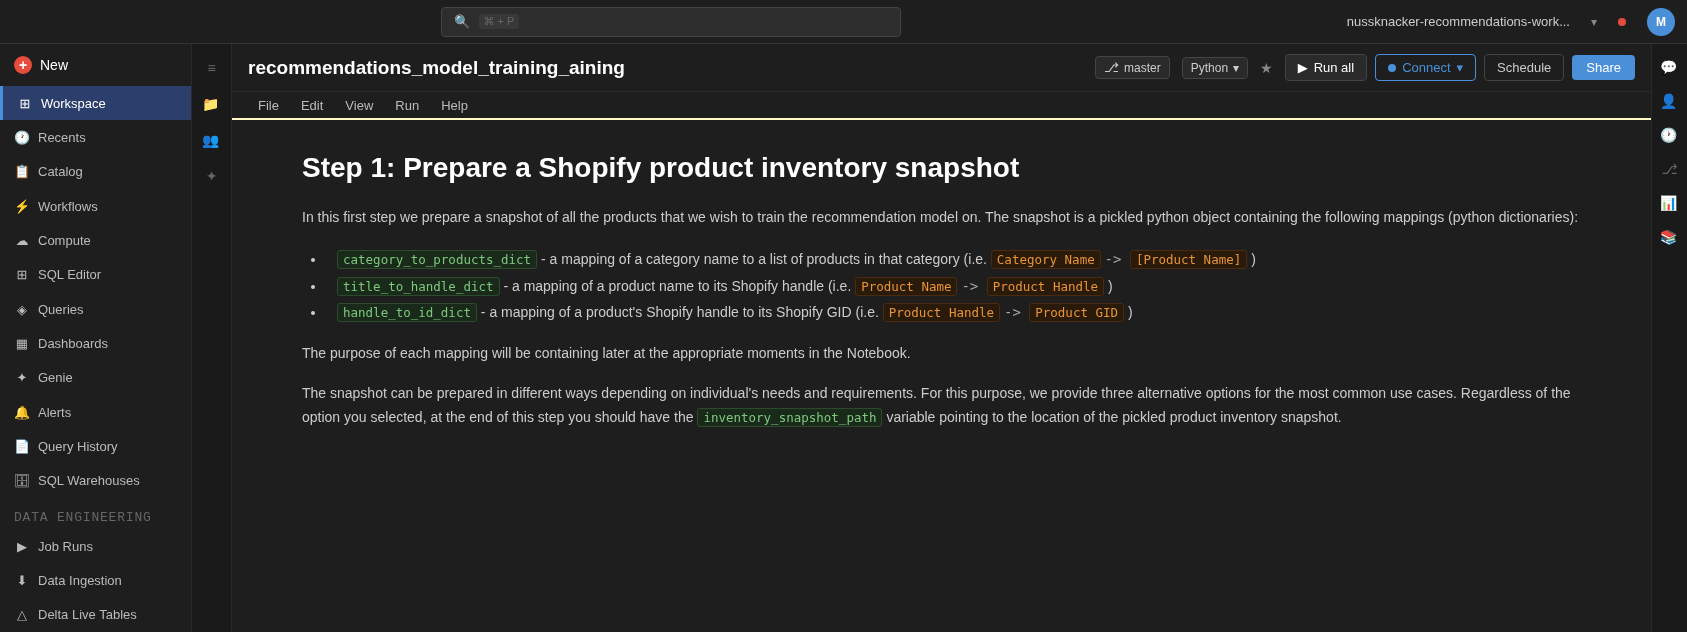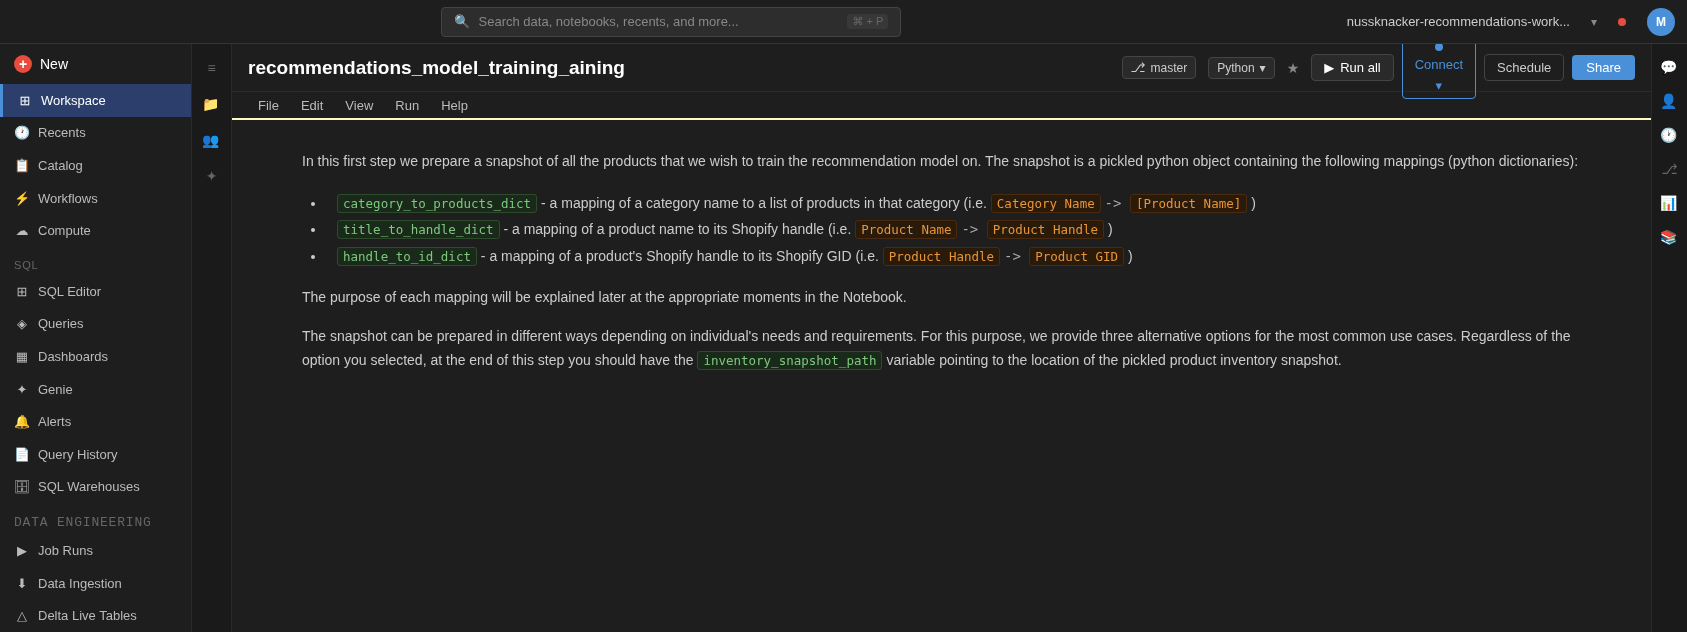--- a/index.html
+++ b/index.html
@@ -45,21 +45,21 @@
     .notebook-area { flex: 1; display: flex; flex-direction: column; background: #1e1e1e; overflow: hidden; }
 
     
     .nb-header { display: flex; align-items: center; padding: 8px 16px; border-bottom: 1px solid #2a2a2a; gap: 12px; flex-shrink: 0; height: 48px; }
     .nb-title { color: #fff; font-size: 19px; font-weight: 600; flex: 1; white-space: nowrap; overflow: hidden; text-overflow: ellipsis; }
     .nb-branch { display: flex; align-items: center; gap: 5px; background: #2a2a2a; border: 1px solid #444; border-radius: 4px; padding: 3px 8px; font-size: 12px; color: #ccc; cursor: pointer; }
     .nb-lang { display: flex; align-items: center; gap: 5px; background: #2a2a2a; border: 1px solid #444; border-radius: 4px; padding: 3px 8px; font-size: 12px; color: #ccc; cursor: pointer; justify-content: space-between; }
     .star-icon { color: #888; cursor: pointer; font-size: 14px; }
     .nb-actions { display: flex; align-items: center; gap: 8px; margin-left: auto; }
     .btn-run-all { display: flex; align-items: center; gap: 6px; background: #2a2a2a; border: 1px solid #444; border-radius: 4px; padding: 5px 12px; color: #fff; font-size: 13px; cursor: pointer; }
-    .btn-connect { display: flex; align-items: center; gap: 6px; background: transparent; border: 1px solid #4a90d9; border-radius: 4px; padding: 5px 12px; color: #4a90d9; font-size: 13px; cursor: pointer; flex-direction: column; }
+    .btn-connect { display: flex; align-items: center; gap: 6px; background: transparent; border: 1px solid #4a90d9; border-radius: 4px; padding: 5px 12px; color: #4a90d9; font-size: 13px; cursor: pointer; }
     .connect-dot { width: 8px; height: 8px; border-radius: 50%; background: #4a90d9; }
     .btn-schedule { background: transparent; border: 1px solid #444; border-radius: 4px; padding: 5px 12px; color: #ccc; font-size: 13px; cursor: pointer; }
     .btn-share { background: #4a90d9; border: none; border-radius: 4px; padding: 5px 14px; color: #fff; font-size: 13px; cursor: pointer; font-weight: 500; }
 
     
     .nb-menubar { display: flex; align-items: center; gap: 2px; padding: 4px 16px; border-bottom: 2px solid #fef9c3; flex-shrink: 0; height: 28px; }
     .menu-item { color: #bbb; font-size: 13px; padding: 2px 10px; cursor: pointer; border-radius: 3px; }
 
     
     .nb-content { flex: 1; overflow-y: auto; padding: 30px 50px 40px 70px; background: #1e1e1e; }
@@ -83,21 +83,20 @@
     ::-webkit-scrollbar-track { background: #1a1a1a; }
     ::-webkit-scrollbar-thumb { background: #444; border-radius: 3px; }
   </style>
 </head>
 <body>
 
 <div class="topbar">
   <div class="topbar-search">
     <div class="search-box">
       <span class="search-icon-char">🔍</span>
-      <span class="search-text">Search data, notebooks, recents, and more...</span>
       <span class="search-kbd">⌘ + P</span>
     </div>
   </div>
   <div class="topbar-right">
     <span class="workspace-name">nussknacker-recommendations-work...</span>
     <span style="color:#888;font-size:12px;">▾</span>
     <div class="notification-dot"></div>
     <div class="avatar">M</div>
   </div>
 </div>
@@ -123,21 +122,20 @@
     </div>
     <div class="sidebar-item">
       <span class="sidebar-item-icon">⚡</span>
       <span>Workflows</span>
     </div>
     <div class="sidebar-item">
       <span class="sidebar-item-icon">☁</span>
       <span>Compute</span>
     </div>
 
-    <div class="sql-section">SQL</div>
 
     <div class="sidebar-item">
       <span class="sidebar-item-icon">⊞</span>
       <span>SQL Editor</span>
     </div>
     <div class="sidebar-item">
       <span class="sidebar-item-icon">◈</span>
       <span>Queries</span>
     </div>
     <div class="sidebar-item">
@@ -218,20 +216,21 @@
 
     <div class="nb-menubar">
       <span class="menu-item">File</span>
       <span class="menu-item">Edit</span>
       <span class="menu-item">View</span>
       <span class="menu-item">Run</span>
       <span class="menu-item">Help</span>
     </div>
 
     <div class="nb-content">
+      <h1 class="nb-heading">Step 1: Prepare a Shopify product inventory snapshot</h1>
       <p class="nb-para">In this first step we prepare a snapshot of all the products that we wish to train the recommendation model on. The snapshot is a pickled python object containing the following mappings (python dictionaries):</p>
 
       <ul class="nb-list">
         <li>
           <code class="code-inline code-green">category_to_products_dict</code>
           <span> - a mapping of a category name to a list of products in that category (i.e. </span>
           <code class="code-inline code-orange">Category Name</code>
           <span class="code-arrow"> -&gt; </span>
           <code class="code-inline code-orange">[Product Name]</code>
           <span> )</span>
@@ -247,21 +246,21 @@
         <li>
           <code class="code-inline code-green">handle_to_id_dict</code>
           <span> - a mapping of a product's Shopify handle to its Shopify GID (i.e. </span>
           <code class="code-inline code-orange">Product Handle</code>
           <span class="code-arrow"> -&gt; </span>
           <code class="code-inline code-orange">Product GID</code>
           <span> )</span>
         </li>
       </ul>
 
-      <p class="nb-para">The purpose of each mapping will be explained later at the appropriate moments in the Notebook.</p>
+      <p class="nb-para">The purpose of each mapping will be containing later at the appropriate moments in the Notebook.</p>
 
       <p class="nb-para">
         <span>The snapshot can be prepared in different ways depending on individual's needs and requirements. For this purpose, we provide three alternative options for the most common use cases. Regardless of the option you selected, at the end of this step you should have the</span>
         <code class="code-inline code-green">inventory_snapshot_path</code>
         <span>variable pointing to the location of the pickled product inventory snapshot.</span>
       </p>
     </div>
   </div>
 
   <div class="right-panel">

